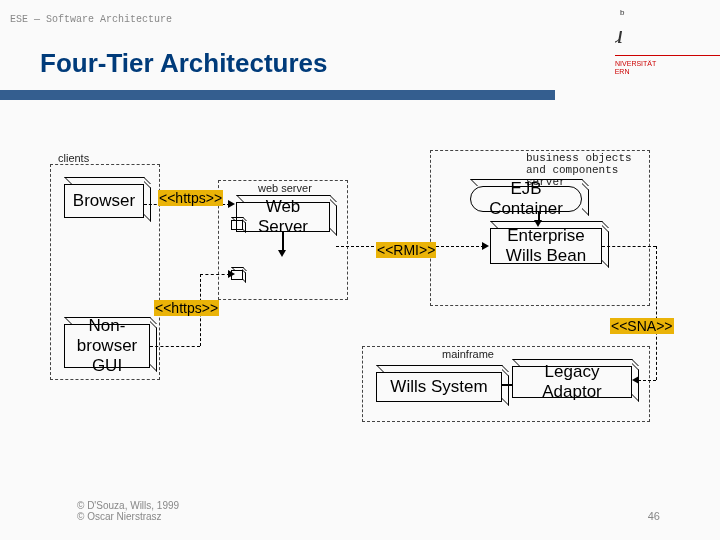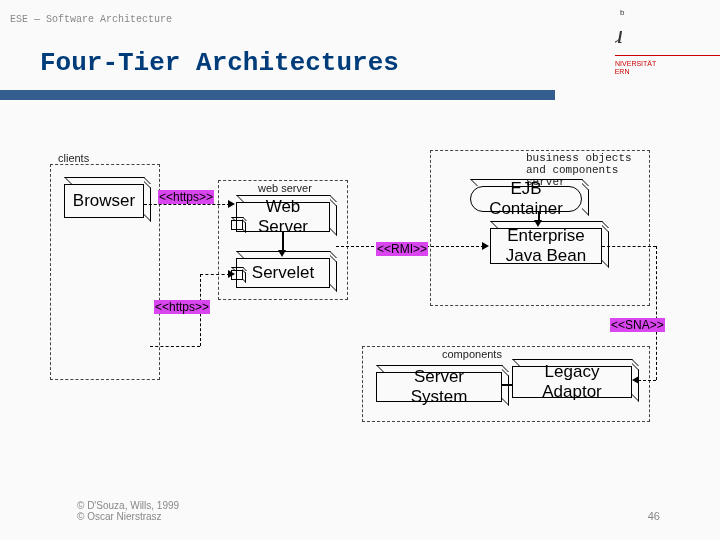--- a/index.html
+++ b/index.html
@@ -29,27 +29,27 @@
   .grplbl{position:absolute;font-size:11px;color:#222}
   .edge{position:absolute;background:#000}
   .edge.h{height:1.5px}
   .edge.v{width:1.5px}
   .dash-h{position:absolute;height:0;border-top:1.5px dashed #000}
   .dash-v{position:absolute;width:0;border-left:1.5px dashed #000}
   .arrow{position:absolute;width:0;height:0}
   .arrow.right{border-top:4px solid transparent;border-bottom:4px solid transparent;border-left:7px solid #000}
   .arrow.left{border-top:4px solid transparent;border-bottom:4px solid transparent;border-right:7px solid #000}
   .arrow.down{border-left:4px solid transparent;border-right:4px solid transparent;border-top:7px solid #000}
-  .edgelbl{position:absolute;font-size:12px;background:#d946ef;padding:0 1px}
+  .edgelbl{position:absolute;font-size:14px;background:#eab308;padding:0 1px}
 </style>
 </head>
 <body>
 
 <div class="header-bar" style="white-space: pre-line; font-family: Liberation Mono, monospace;">ESE — Software Architecture</div>
-<div class="title" style="white-space: pre-line; font-family: Liberation Mono, monospace;">Four-Tier Architectures</div>
+<div class="title" style="white-space: pre-line;">Four-Tier Architectures</div>
 <div class="title-underline"></div>
 
 <div class="logo-box">
   <div class="logo-u" style="white-space: pre-line;">u</div>
   <div class="logo-b"><sup style="white-space: pre-line;">b</sup></div>
   <div class="logo-line"></div>
   <div class="logo-txt" style="white-space: pre-line;">UNIVERSITÄT
 BERN</div>
 </div>
 <div class="mask"></div>
@@ -60,35 +60,36 @@
   <div class="grplbl" style="left: 8px; top: 2px; white-space: pre-line; text-align: right;">clients</div>
 
   <div class="dashbox" style="left:168px;top:30px;width:130px;height:120px"></div>
   <div class="grplbl" style="left: 208px; top: 32px; white-space: pre-line;">web server</div>
 
   <div class="dashbox" style="left:380px;top:0px;width:220px;height:156px"></div>
   <div class="grplbl" style="left: 476px; top: 2px; width: 120px; line-height: 1.1; white-space: pre-line; font-family: Liberation Mono, monospace;">business objects
 and components server</div>
 
   <div class="dashbox" style="left:312px;top:196px;width:288px;height:76px"></div>
-  <div class="grplbl" style="left: 392px; top: 198px; white-space: pre-line;">components</div>
+  <div class="grplbl" style="left: 392px; top: 198px; white-space: pre-line;">mainframe</div>
 
   <div class="node cube" style="left: 14px; top: 34px; width: 80px; height: 34px; white-space: pre-line;">Browser</div>
+  <div class="node cube" style="left: 14px; top: 174px; width: 86px; height: 44px; white-space: pre-line;">Non-browser
+GUI</div>
 
   <div class="node cube" style="left: 186px; top: 52px; width: 94px; height: 30px; white-space: pre-line;">Web Server</div>
   <div class="smallcube" style="left:181px;top:70px"></div>
 
-  <div class="node cube" style="left: 186px; top: 108px; width: 94px; height: 30px; white-space: pre-line;">Servelet</div>
   <div class="smallcube" style="left:181px;top:120px"></div>
 
   <div class="node cube" style="left: 420px; top: 36px; width: 112px; height: 26px; white-space: pre-line; border-radius: 13px;">EJB Container</div>
   <div class="node cube" style="left: 440px; top: 78px; width: 112px; height: 36px; white-space: pre-line;">Enterprise
-Java Bean</div>
+Wills Bean</div>
 
-  <div class="node cube" style="left: 326px; top: 222px; width: 126px; height: 30px; white-space: pre-line;">Server System</div>
+  <div class="node cube" style="left: 326px; top: 222px; width: 126px; height: 30px; white-space: pre-line;">Wills System</div>
   <div class="node cube" style="left: 462px; top: 216px; width: 120px; height: 32px; white-space: pre-line;">Legacy Adaptor</div>
 
   <div class="dash-h" style="left:94px;top:54px;width:86px"></div>
   <div class="arrow right" style="left:178px;top:50px"></div>
   <div class="edgelbl" style="left: 108px; top: 40px; white-space: pre-line;">&lt;&lt;https&gt;&gt;</div>
 
   <div class="dash-h" style="left:100px;top:196px;width:50px"></div>
   <div class="dash-v" style="left:150px;top:124px;height:72px"></div>
   <div class="dash-h" style="left:150px;top:124px;width:30px"></div>
   <div class="arrow right" style="left:178px;top:120px"></div>

